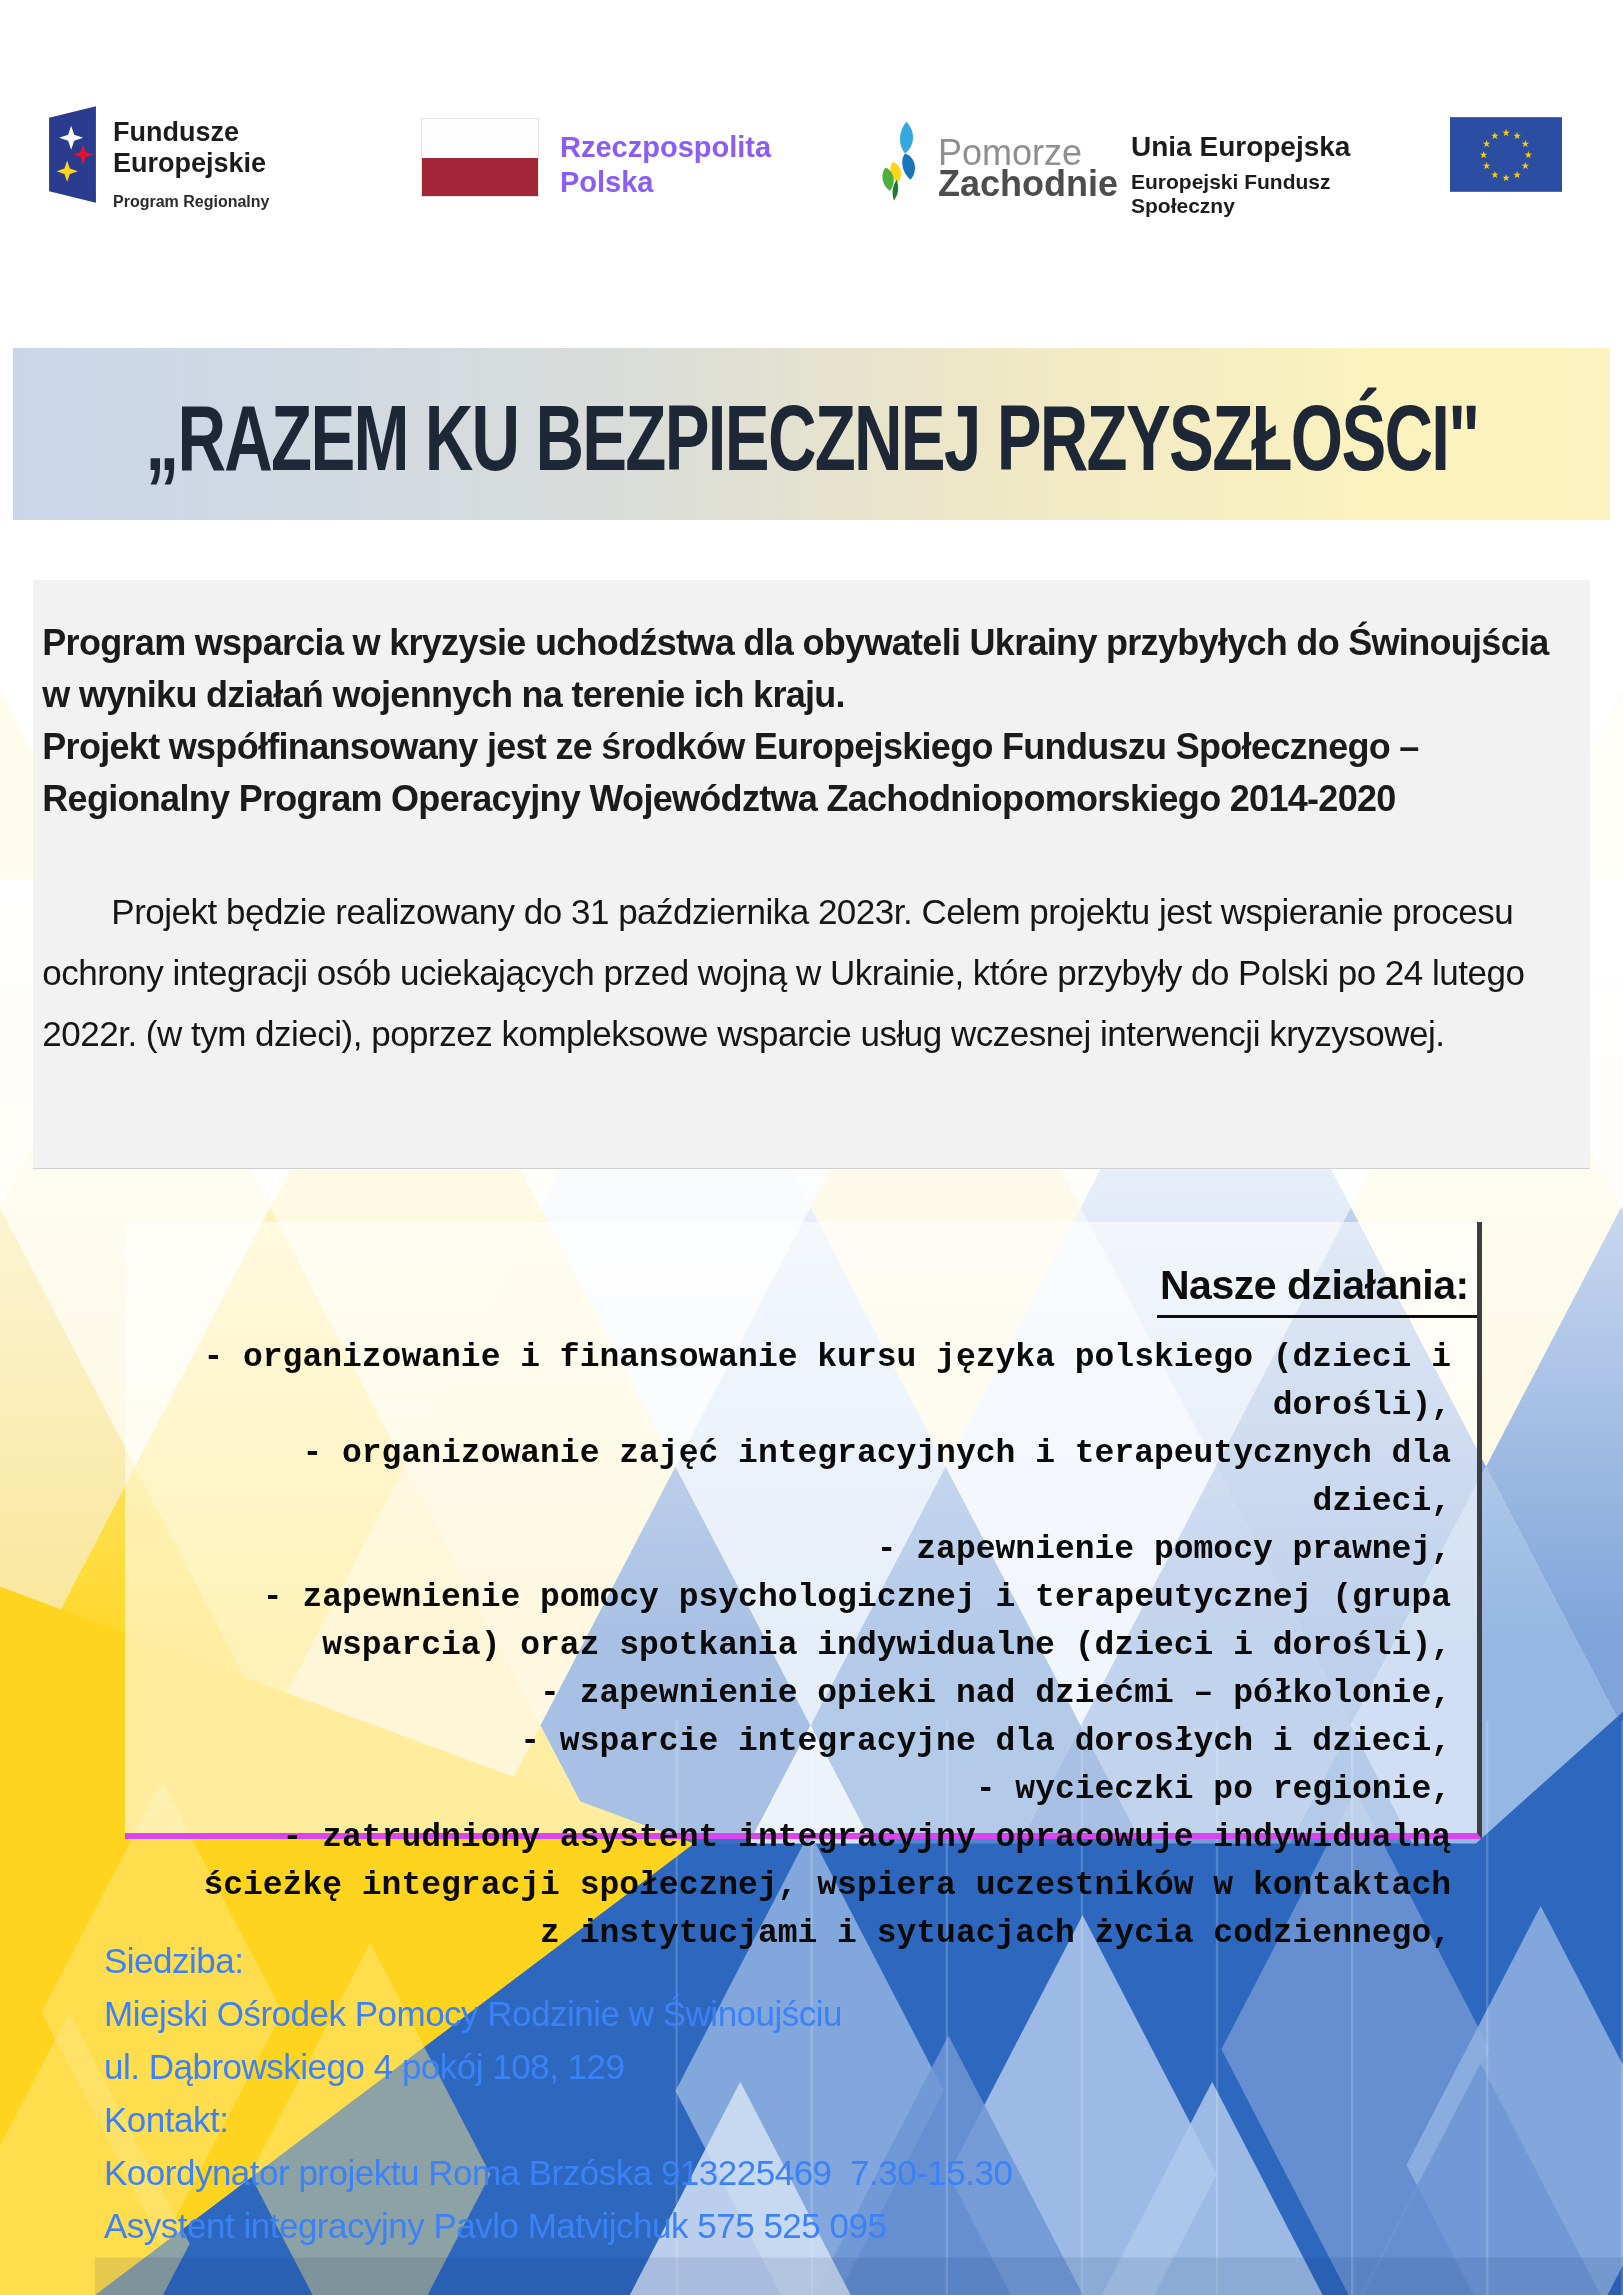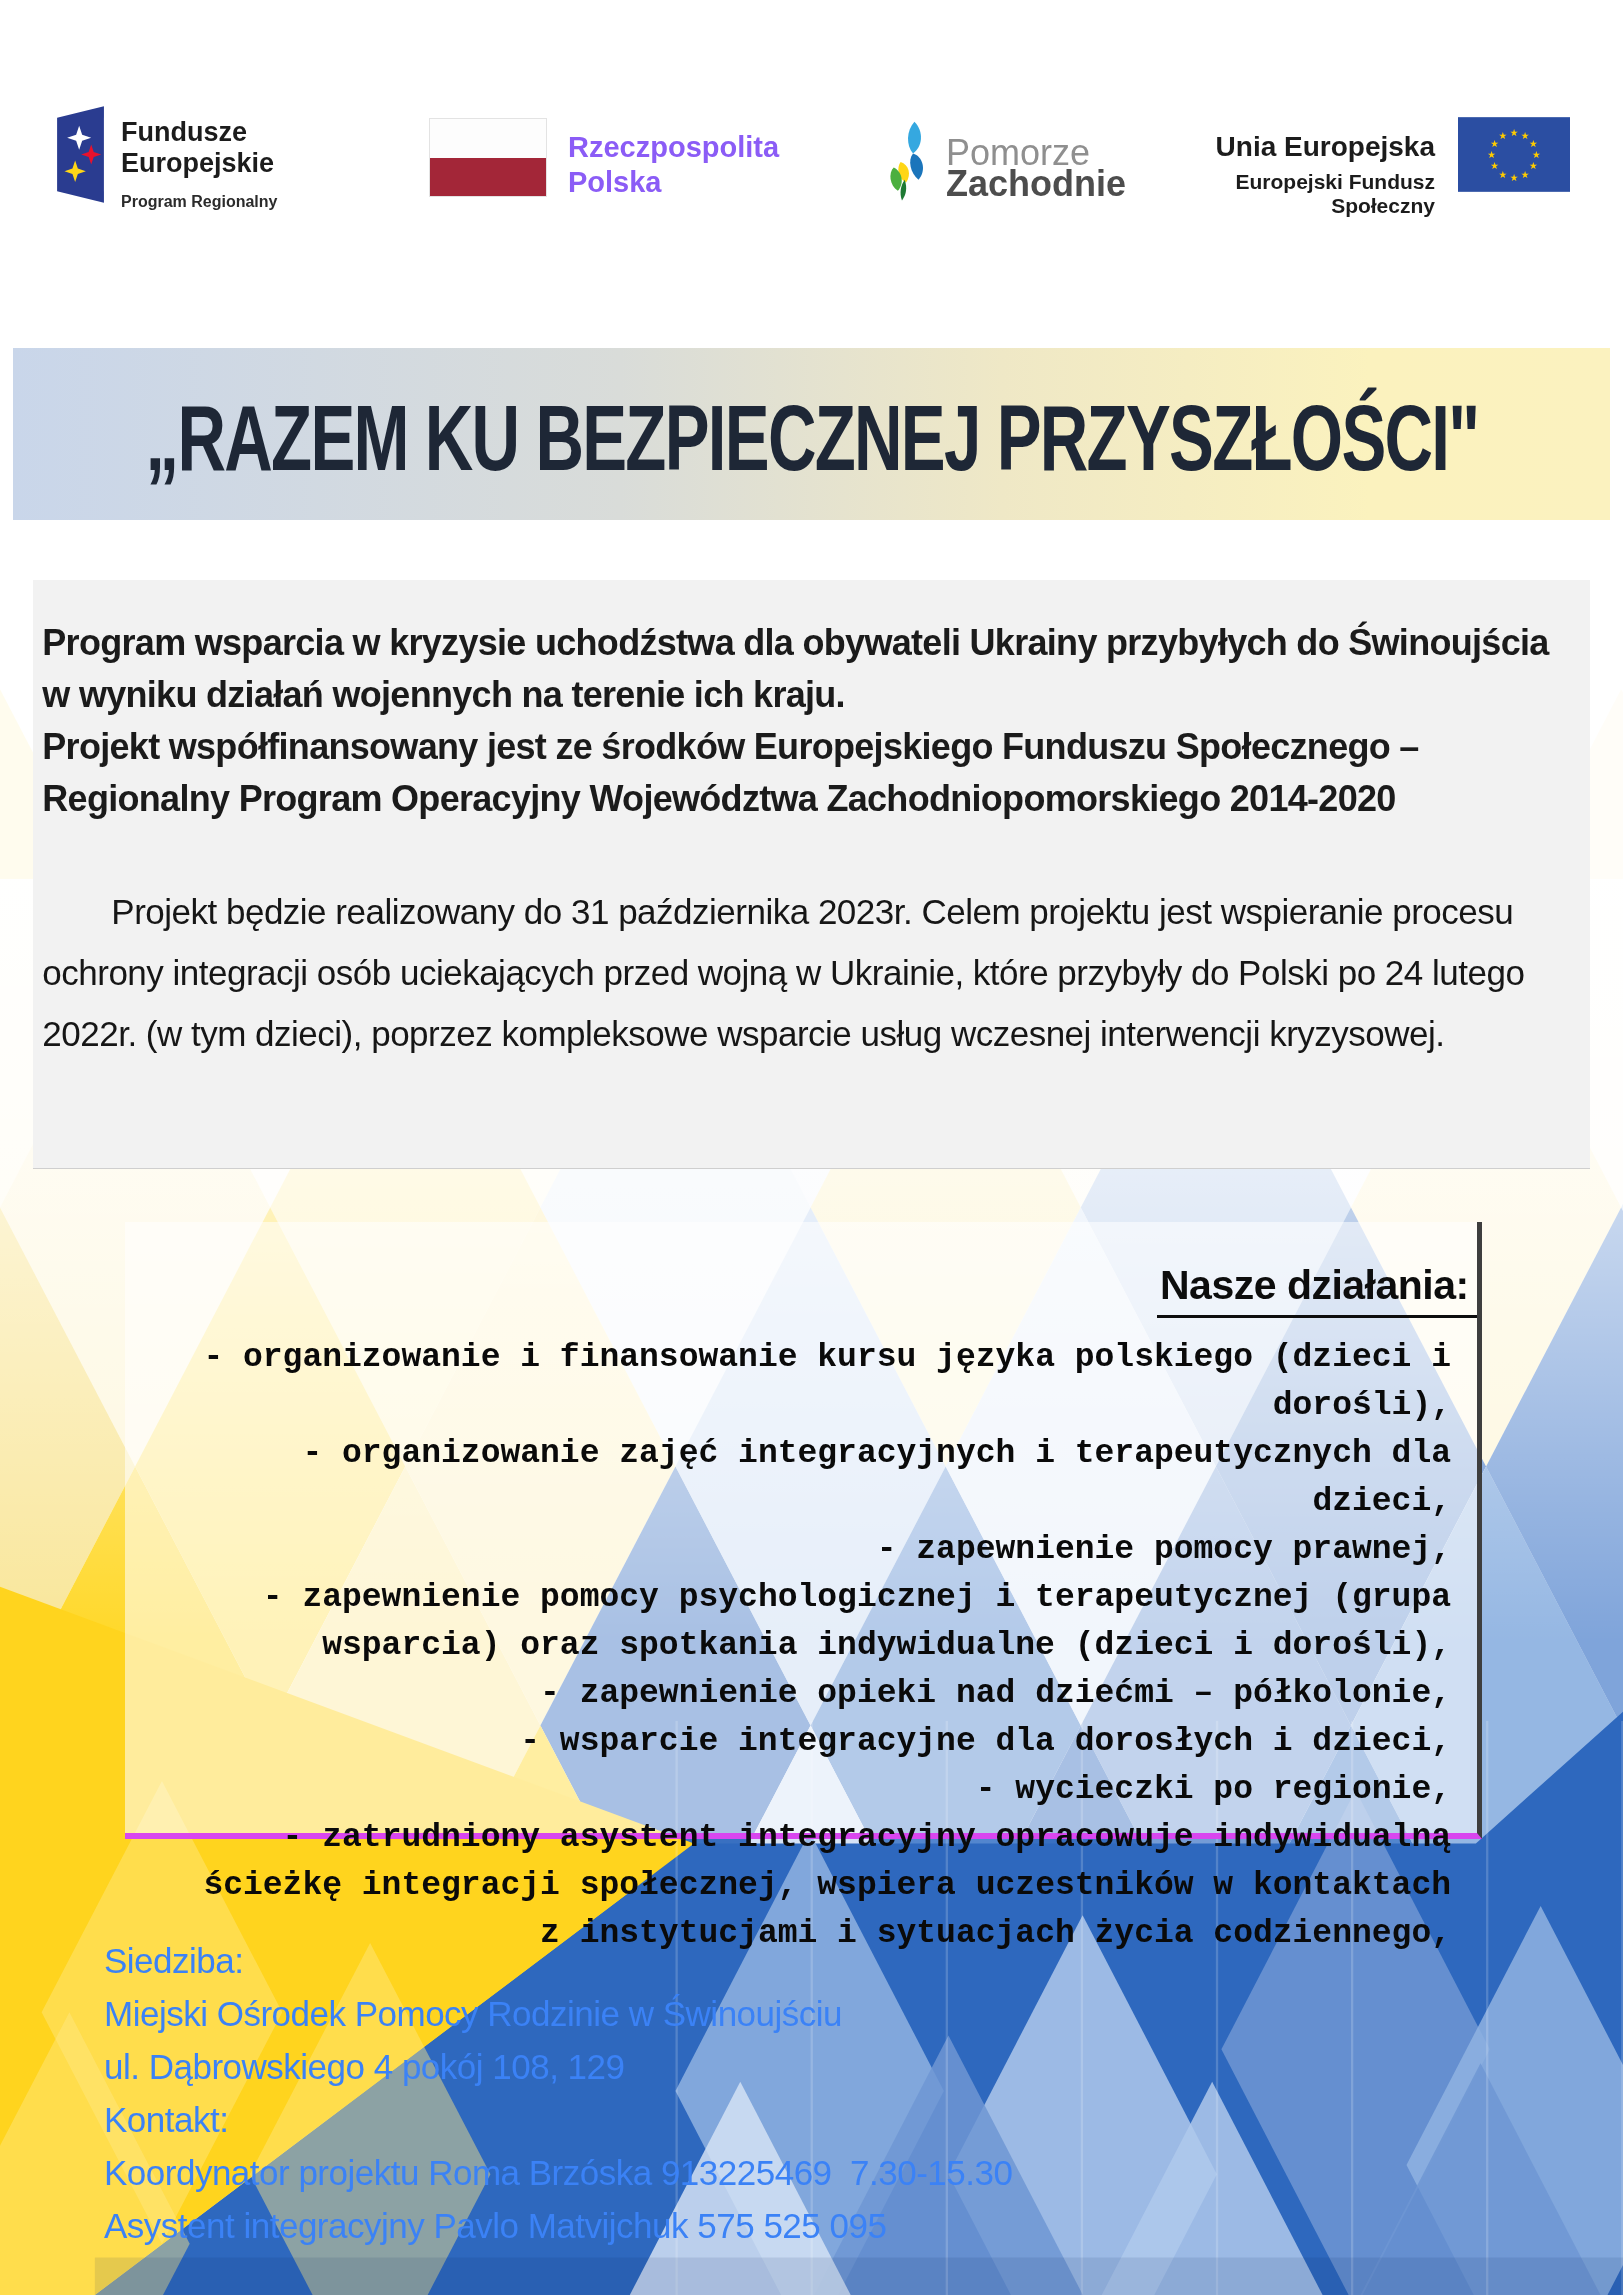--- a/index.html
+++ b/index.html
@@ -3,33 +3,33 @@
 <meta charset="utf-8">
 <style>
   html,body{margin:0;padding:0;background:#ffffff;}
   .page{
     position:relative;width:1623px;height:2295px;overflow:hidden;
     background:#ffffff;font-family:"Liberation Sans",sans-serif;color:#111;
   }
   #mosaic{position:absolute;left:0;top:0;width:1623px;height:2295px;}
 
   
-  .logos{position:absolute;left:10px;top:0;width:1282px;height:259px;}
+  .logos{position:absolute;left:2px;top:0;width:1282px;height:259px;}
   .fe-flag{position:absolute;left:36px;top:101px;width:69px;height:107px;}
   .fe-text{position:absolute;left:111px;top:117px;line-height:30.5px;font-size:27px;font-weight:bold;color:#1c1c1c;}
   .fe-sub{font-size:16px;font-weight:600;margin-top:9.3px;color:#2b2b2b;}
   .pl-flag{position:absolute;left:419px;top:118px;width:118px;height:79px;border:0.5px solid #e3e3e3;box-sizing:border-box;}
   .pl-flag .w{height:50%;background:#fdfdfd;}
   .pl-flag .r{height:50%;}
   .pl-text{position:absolute;left:558px;top:130px;font-size:29px;font-weight:bold;line-height:35px;color:#8b5cf6;}
   .pz-icon{position:absolute;left:863px;top:119px;width:69px;height:83px;}
   .pz-text{position:absolute;left:936px;top:138px;font-size:36px;line-height:30.5px;}
   .pz-1{color:#8f8f8f;}
   .pz-2{color:#4d4d4d;font-weight:bold;}
-  .ue-text{position:absolute;left:1129px;top:131px;width:296px;text-align:right;color:#1c1c1c;}
+  .ue-text{position:absolute;left:1129px;top:131px;width:296px;text-align:left;color:#1c1c1c;}
   .ue-1{font-size:28px;font-weight:bold;}
   .ue-2{font-size:21px;font-weight:bold;margin-top:6.5px;}
   .eu-flag{position:absolute;left:1448px;top:115px;width:112px;height:79px;}
 
   
   .banner{
     position:absolute;left:13px;top:348px;width:1597px;height:172px;
     background:linear-gradient(90deg,#c9d6ea 0%,#d9dcd9 38%,#efe8c6 62%,#fbf2be 85%,#fbf2bf 100%);
     display:flex;align-items:center;justify-content:center;
   }

